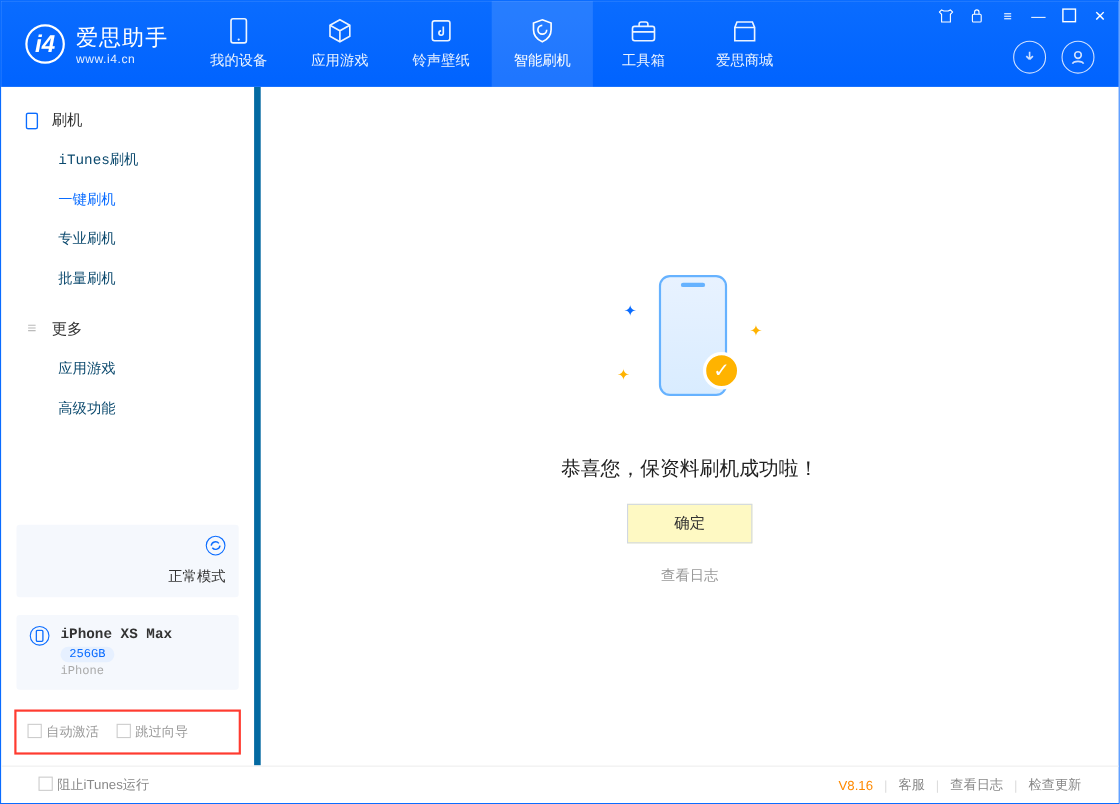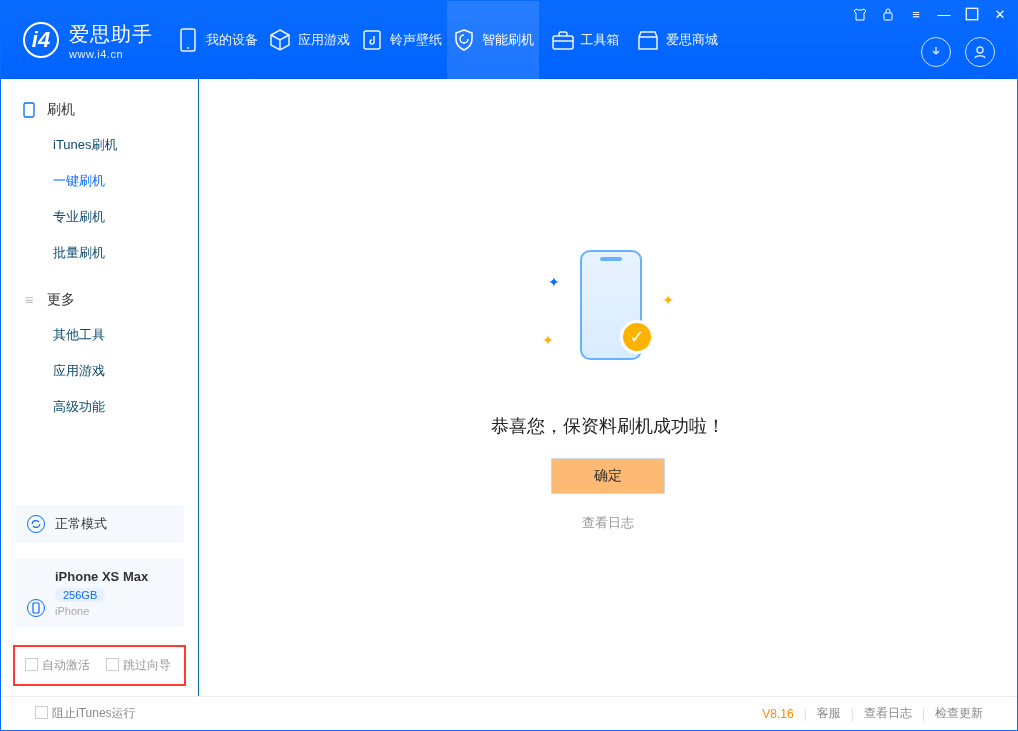--- a/index.html
+++ b/index.html
@@ -4,44 +4,44 @@
 <style>
 * { margin: 0; padding: 0; box-sizing: border-box; }
 body { font-family: "Microsoft YaHei", "PingFang SC", sans-serif; background: #fff; }
 .window { width: 1018px; height: 731px; border: 1px solid #0a6cff; display: flex; flex-direction: column; }
 .titlebar { height: 78px; background: linear-gradient(to bottom, #0a6cff, #0063ff); display: flex; align-items: center; color: #fff; position: relative; }
 .logo-block { display: flex; align-items: center; padding: 0 18px 0 22px; gap: 10px; }
 .logo-circle { width: 36px; height: 36px; border: 2px solid #fff; border-radius: 50%; display: flex; align-items: center; justify-content: center; font-weight: bold; font-size: 22px; font-style: italic; }
 .logo-text .cn { font-size: 20px; font-weight: 500; letter-spacing: 1px; }
 .logo-text .en { font-size: 11px; opacity: .9; letter-spacing: .5px; }
 .nav { display: flex; height: 100%; }
-.nav-item { width: 92px; display: flex; flex-direction: row; align-items: center; justify-content: center; gap: 6px; font-size: 13px; cursor: pointer; opacity: .92; }
+.nav-item { width: 92px; display: flex; flex-direction: column; align-items: center; justify-content: center; gap: 6px; font-size: 13px; cursor: pointer; opacity: .92; }
 .nav-item .ico { width: 24px; height: 24px; display: flex; align-items: center; justify-content: center; }
 .nav-item.active { background: rgba(255,255,255,.12); opacity: 1; }
 .win-ctrls-top { position: absolute; top: 6px; right: 10px; display: flex; gap: 14px; }
 .win-ctrls-top span, .win-ctrls-top svg { color: #fff; cursor: pointer; width: 14px; height: 14px; display:inline-flex; align-items:center; justify-content:center; font-size:13px; }
 .win-ctrls-side { position: absolute; right: 22px; top: 36px; display: flex; gap: 14px; }
 .circ-btn { width: 30px; height: 30px; border: 1.5px solid #cfe0ff; border-radius: 50%; display: flex; align-items: center; justify-content: center; cursor: pointer; color:#cfe0ff; }
 .body { flex: 1; display: flex; overflow: hidden; }
-.sidebar { width: 198px; border-right: 1px solid #0369a1; display: flex; flex-direction: column; }
+.sidebar { width: 236px; border-right: 6px solid #0369a1; display: flex; flex-direction: column; font-family: Liberation Mono, monospace; }
 .side-scroll { flex: 1; padding-top: 14px; }
 .group-hd { display: flex; align-items: center; gap: 10px; padding: 8px 20px; color: #333; font-size: 14px; }
 .group-ico { width: 16px; height: 16px; display:inline-flex; align-items:center; justify-content:center; color:#0a6cff; }
 .sub { padding: 9px 20px 9px 52px; font-size: 13px; color: #0c4a6e; cursor: pointer; }
 .sub.sel { color: #0a6cff; }
-.side-card { margin: 8px 14px; background: #f5f8fd; border-radius: 3px; padding: 10px 12px; display: flex; align-items: flex-end; gap: 10px; font-size: 13px; color: #333; }
+.side-card { margin: 8px 14px; background: #f5f8fd; border-radius: 3px; padding: 10px 12px; display: flex; align-items: flex-end; gap: 10px; font-size: 13px; color: #333; flex-direction: column; }
 .side-card .blue-circ { width:18px; height:18px; border:1.5px solid #0a6cff; border-radius:50%; display:flex; align-items:center; justify-content:center; }
 .device-card .devname { font-weight: 600; }
 .storage-pill { display:inline-block; margin-top:4px; padding:1px 8px; background:#e6f0ff; color:#0a6cff; border-radius:10px; font-size:11px; }
 .device-sub { font-size:11px; color:#aaa; margin-top:3px; }
 .cb-row { margin: 10px 12px 0; padding: 10px; border: 2px solid #ff3b30; display: flex; gap: 16px; font-size: 12px; color: #999; }
 .cb { width: 13px; height: 13px; border: 1px solid #ccc; display:inline-block; margin-right:4px; vertical-align:-2px; }
 .main { flex: 1; display: flex; flex-direction: column; align-items: center; justify-content: center; gap: 20px; color: #333; }
 .success-msg { font-size: 18px; color: #222; }
-.ok-btn { padding: 8px 42px; border: 1px solid #d0d7e2; background: #fdba74; font-size: 14px; color: #333; cursor: pointer; }
+.ok-btn { padding: 8px 42px; border: 1px solid #d0d7e2; background: #fef9c3; font-size: 14px; color: #333; cursor: pointer; }
 .log-link { font-size: 13px; color: #999; cursor: pointer; }
 .phone-ill { width: 200px; height: 150px; position: relative; }
 .phone-frame { position:absolute; left:72px; top:6px; width:62px; height:110px; border:2px solid #66b2ff; border-radius:10px; background:linear-gradient(#e8f2ff,#d9ecff); }
 .phone-frame::before { content:""; position:absolute; top:5px; left:50%; transform:translateX(-50%); width:22px; height:4px; background:#66b2ff; border-radius:3px; }
 .check-badge { position:absolute; left:112px; top:76px; width:34px; height:34px; background:#ffb300; border-radius:50%; display:flex; align-items:center; justify-content:center; color:#fff; font-size:18px; border:3px solid #fff; }
 .spark { position:absolute; font-size:14px; color:#ffb300; }
 .statusbar { height: 34px; border-top: 1px solid #eee; display: flex; align-items: center; padding: 0 34px; font-size: 12px; color: #888; }
 .statusbar .r { margin-left: auto; display: flex; align-items: center; gap: 10px; }
 .statusbar .ver { color: #ff8a00; }
 .statusbar .link { color: #888; cursor: pointer; }
@@ -163,34 +163,33 @@
         </div>
         <div class="sub">iTunes刷机</div>
         <div class="sub sel">一键刷机</div>
         <div class="sub">专业刷机</div>
         <div class="sub">批量刷机</div>
 
         <div class="group-hd" style="margin-top:12px;">
           <span class="group-ico" style="color:#bbb">≡</span>
           <span>更多</span>
         </div>
-        <div class="sub">其他工具</div>
         <div class="sub">应用游戏</div>
         <div class="sub">高级功能</div>
       </div>
 
       <div class="side-card">
         <span class="blue-circ">
             <svg width="12" height="12" viewBox="0 0 12 12">
               <path d="M2 6a4 4 0 017-2M10 6a4 4 0 01-7 2" stroke="#0a6cff" stroke-width="1.3" fill="none"></path>
             </svg>
           </span>
         <span>正常模式</span>
       </div>
-      <div class="side-card device-card" style="flex-direction:row; align-items:flex-end;">
+      <div class="side-card device-card" style="flex-direction:row; align-items:flex-start;">
         <span class="blue-circ">
             <svg width="8" height="12" viewBox="0 0 8 12">
               <rect x="1" y="1" width="6" height="10" rx="1" fill="none" stroke="#0a6cff" stroke-width="1.2"></rect>
             </svg>
           </span>
         <div>
           <div class="devname">iPhone XS Max</div>
           <span class="storage-pill">256GB</span>
           <div class="device-sub">iPhone</div>
         </div>

